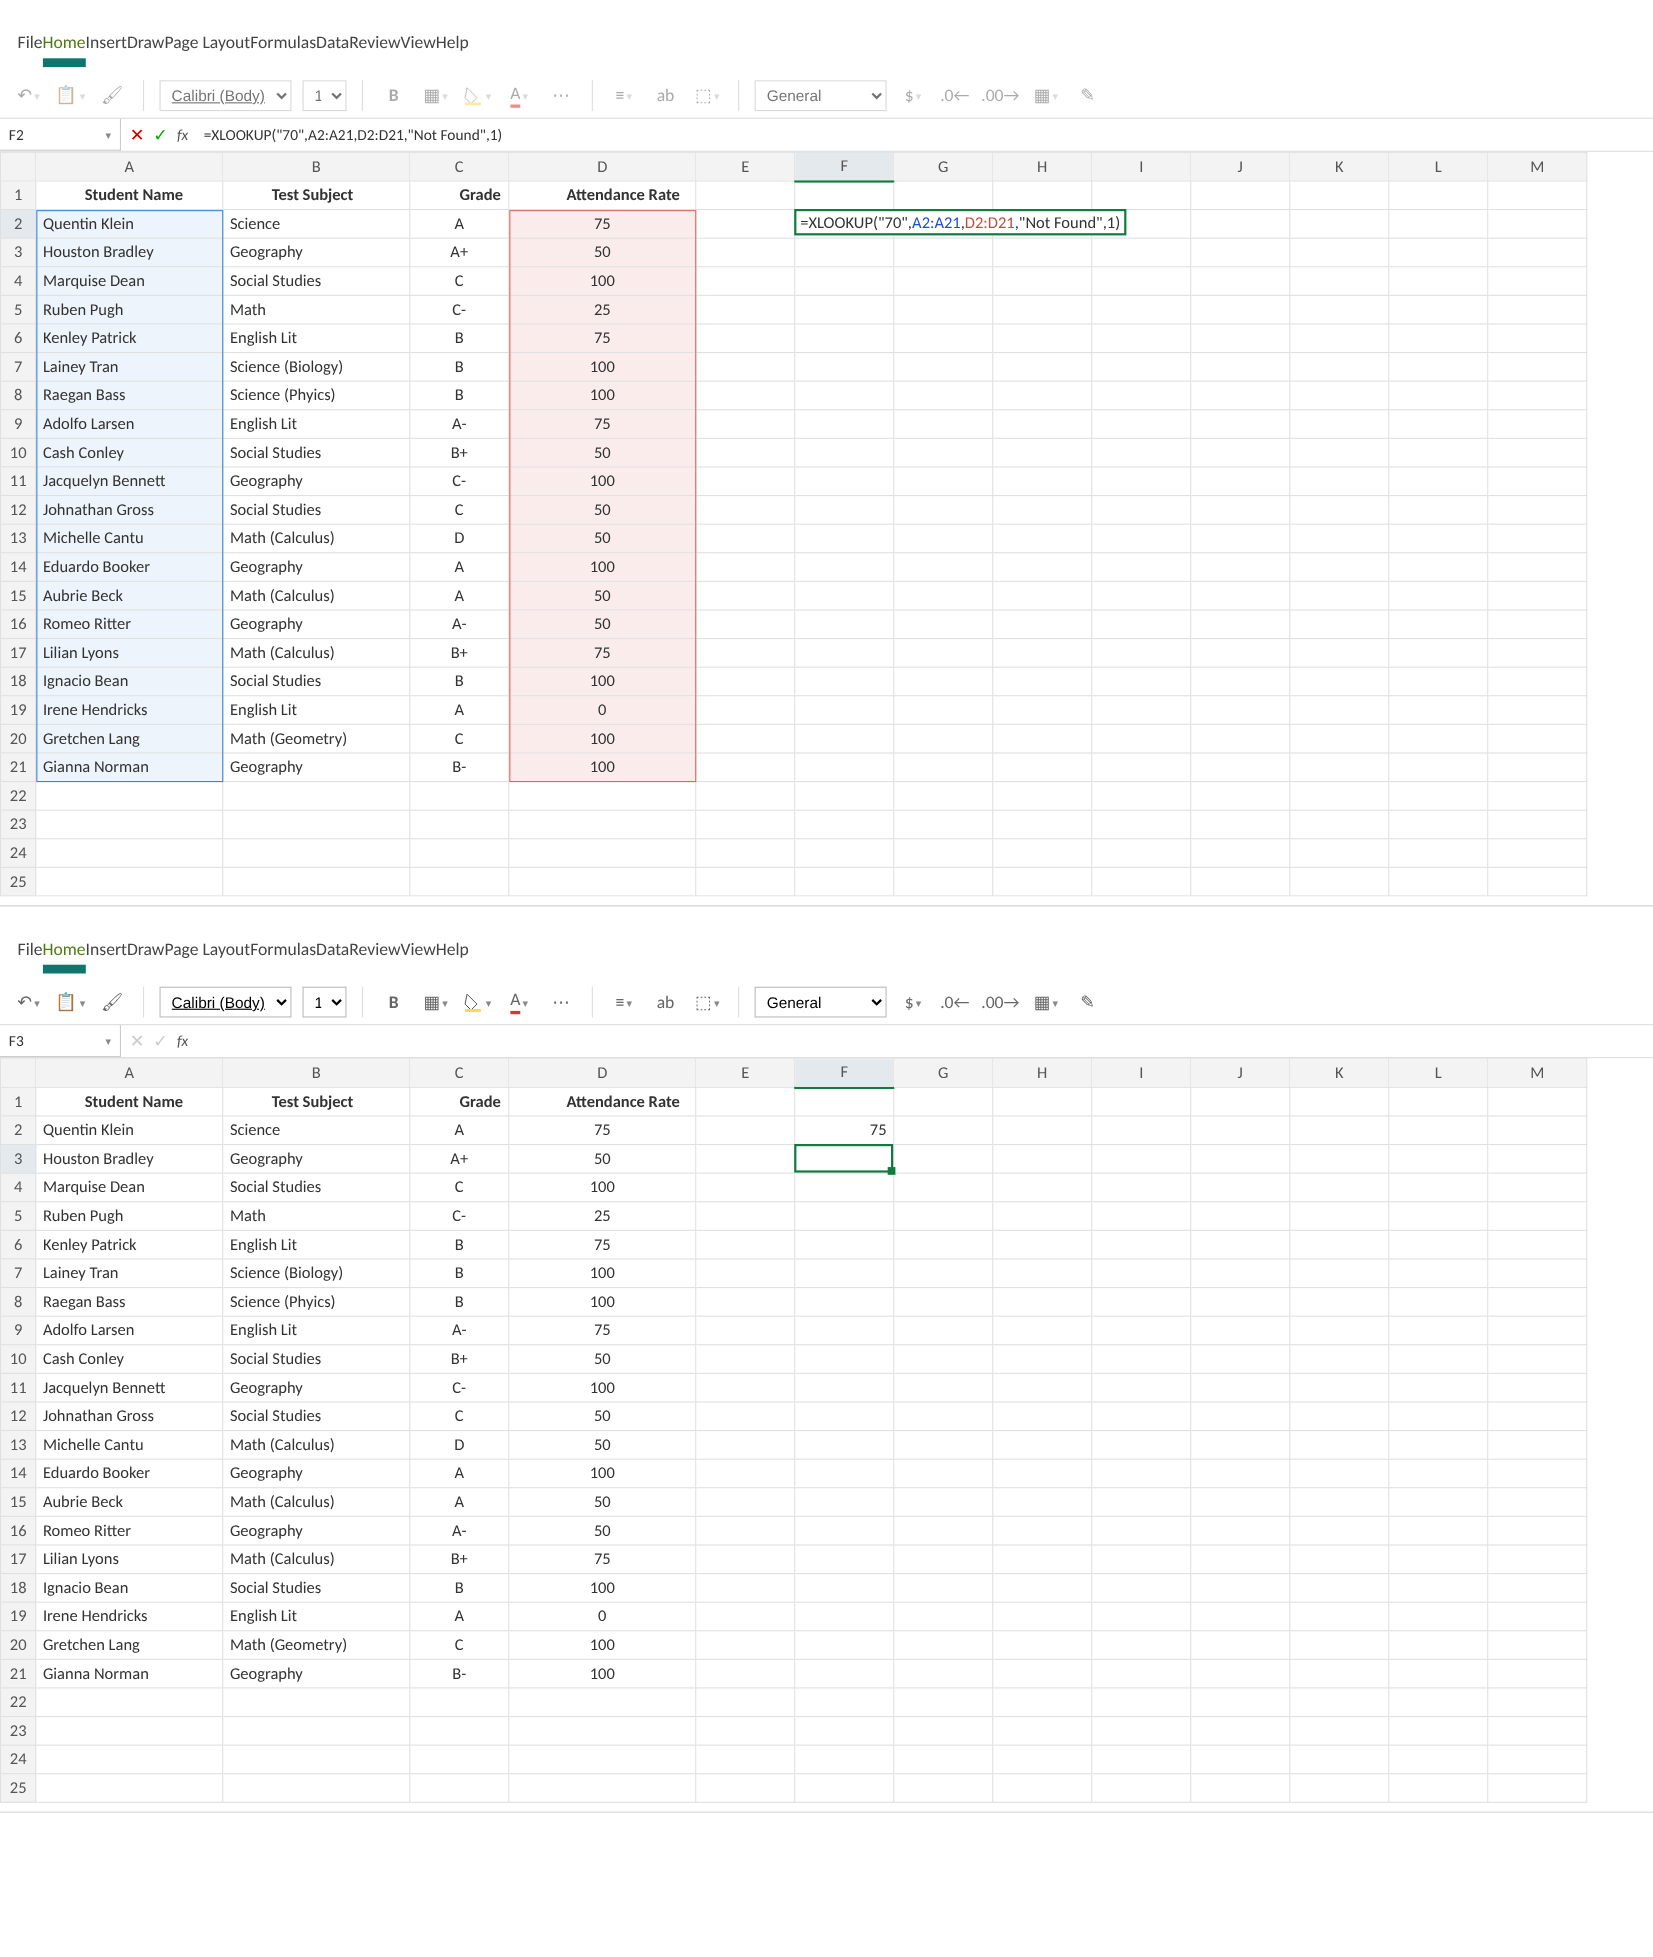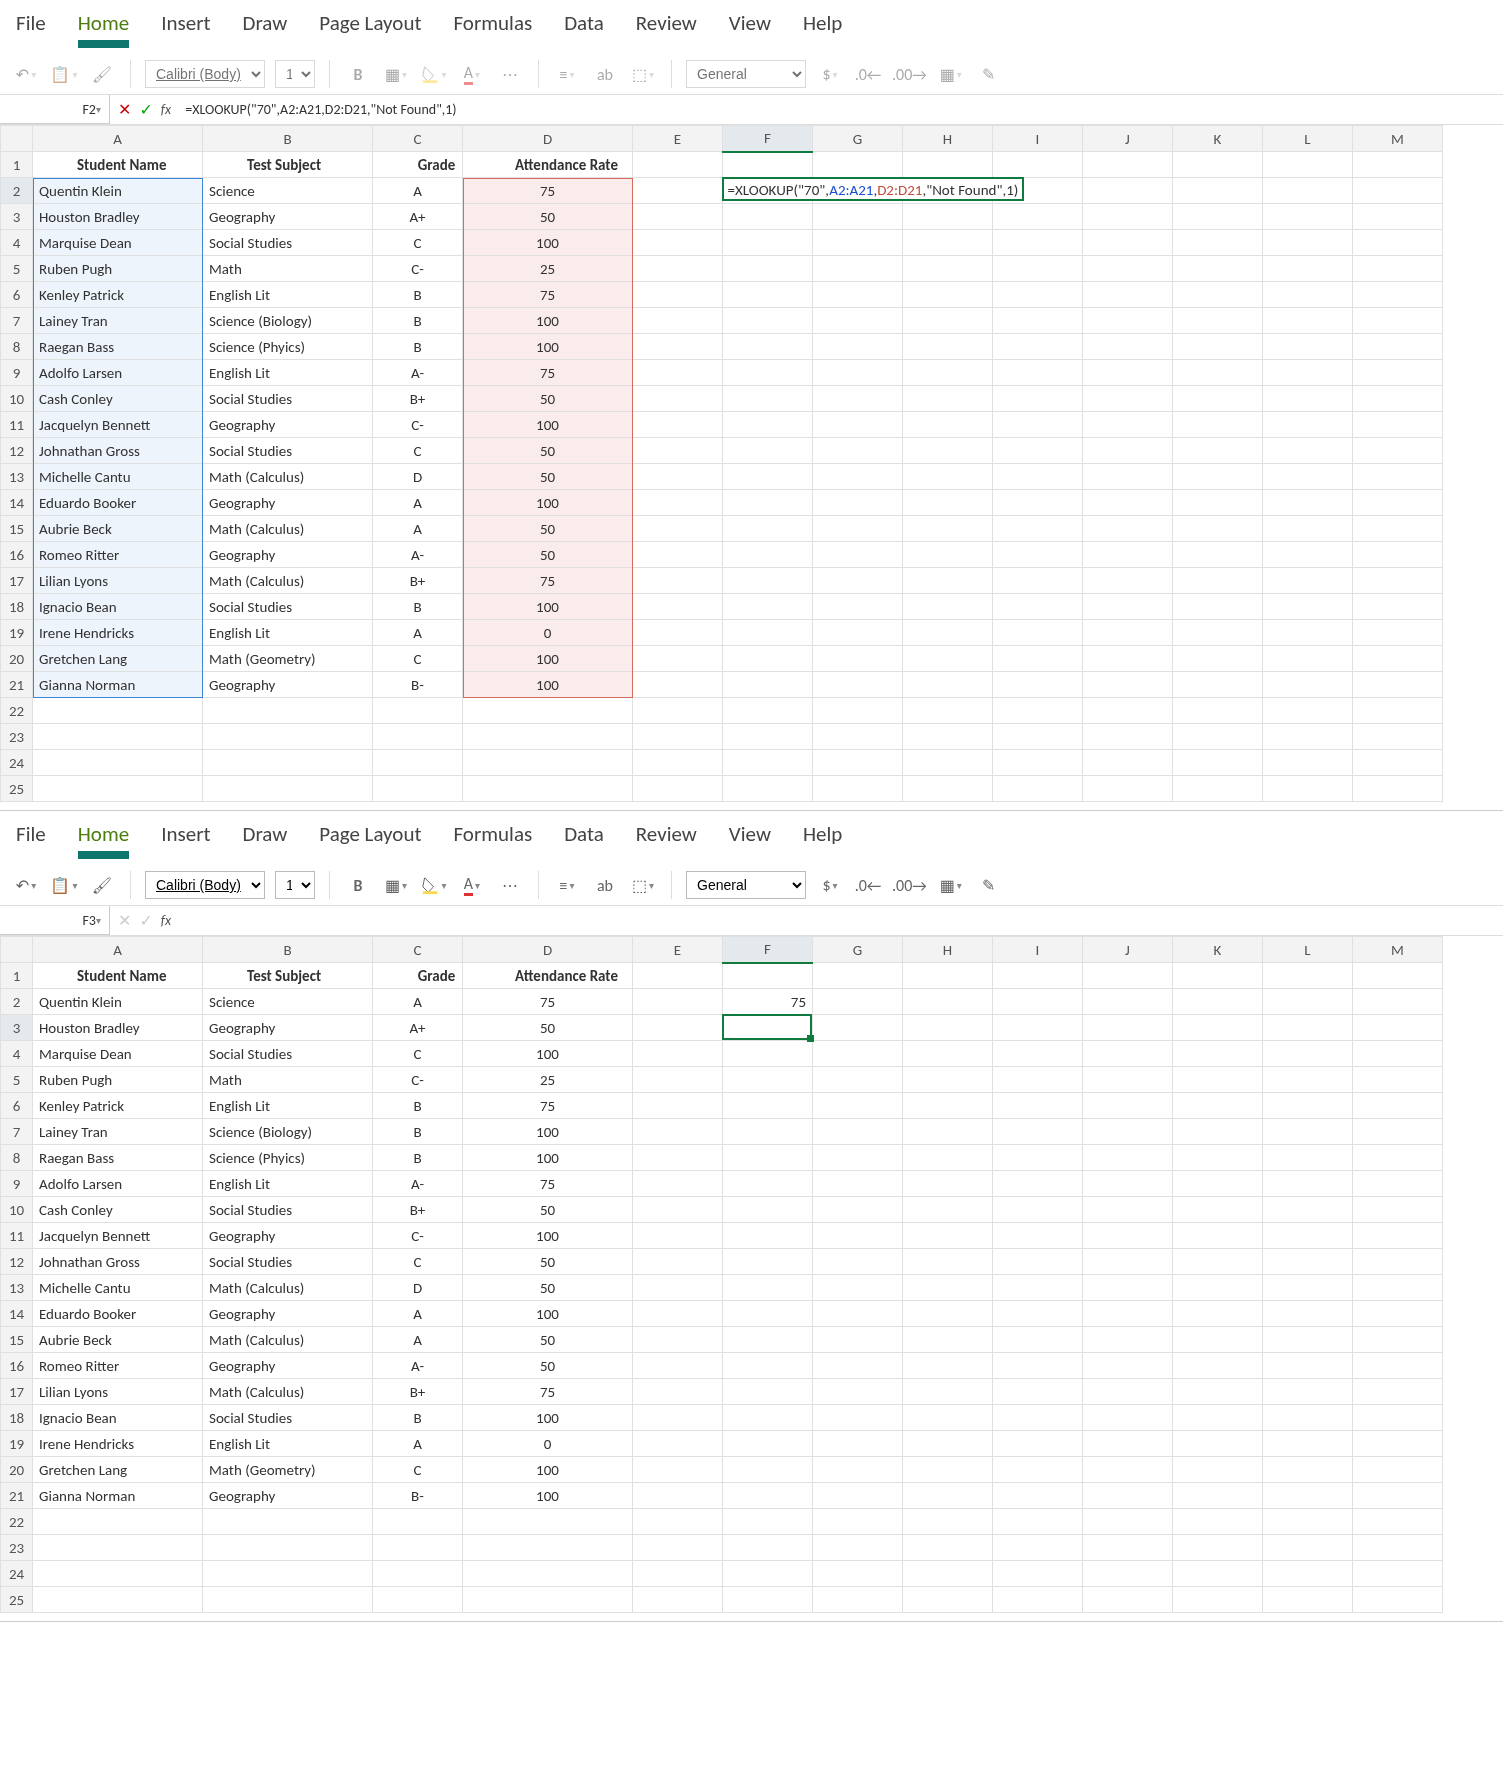--- a/index.html
+++ b/index.html
@@ -1,39 +1,39 @@
 <!DOCTYPE html>
 <html><head>
 <meta charset="utf-8">
 <style>
 * { box-sizing: border-box; margin: 0; padding: 0; }
 body { font-family: Calibri, Arial, sans-serif; font-size: 14px; background: #fff; color: #333; }
 .app { width: 1503px; }
 .instance { border-bottom: 1px solid #ccc; padding-bottom: 8px; }
 
 
-.menubar { display: flex; gap: 32px; padding: 10px 16px 6px; font-size: 21px; }
+.menubar { display: flex; padding: 10px 16px 6px; font-size: 16px; margin-top: 20px; }
 .menubar .tab { cursor: pointer; color: #444; }
 .menubar .tab.active { font-weight: 400; color: #4d7c0f; border-bottom: 8px solid #0f766e; padding-bottom: 4px; }
 
 .toolbar { display: flex; align-items: center; gap: 10px; padding: 6px 12px; border-bottom: 1px solid #ddd; }
 .toolbar .sep { width: 1px; height: 28px; background: #ddd; margin: 0 4px; }
 .toolbar .btn { display: inline-flex; align-items: center; justify-content: center; min-width: 28px; height: 28px; color: #666; cursor: pointer; font-size: 16px; }
 .toolbar .btn svg { width: 18px; height: 18px; }
 .toolbar select, .toolbar input { height: 28px; border: 1px solid #bbb; padding: 0 6px; background: #fff; font-size: 14px; }
 .toolbar .font-name { width: 120px; text-decoration: underline; }
 .toolbar .font-size { width: 40px; }
 .toolbar .number-format { width: 120px; }
 .chev { font-size: 10px; color: #888; margin-left: 2px; }
 
 .faded .btn, .faded select, .faded input, .faded .chev { opacity: 0.55; }
 
 
 .formula-bar { display: flex; align-items: center; border-bottom: 1px solid #ddd; height: 30px; }
-.namebox { width: 110px; height: 100%; border: 1px solid #ccc; border-top: none; border-left: none; display: flex; align-items: center; padding: 0 8px; font-size: 14px; justify-content: flex-end; }
+.namebox { width: 110px; height: 100%; border: 1px solid #ccc; border-top: none; border-left: none; display: flex; align-items: center; padding: 0 8px; font-size: 14px; justify-content: space-between; }
 .namebox .dd { font-size: 10px; color: #888; }
 .fbar-btns { display: flex; align-items: center; gap: 8px; padding: 0 8px; }
 .fbar-btns span { color: #888; font-size: 16px; cursor: pointer; }
 .fbar-btns .cancel { color: #c00; }
 .fbar-btns .confirm { color: #0a0; }
 .fbar-btns .fx { font-style: italic; font-size: 14px; color: #555; }
 .fbar-input { flex: 1; padding: 0 6px; font-size: 14px; color: #333; height: 100%; display: flex; align-items: center; }
 
 
 .grid-wrap { position: relative; overflow: hidden; }

